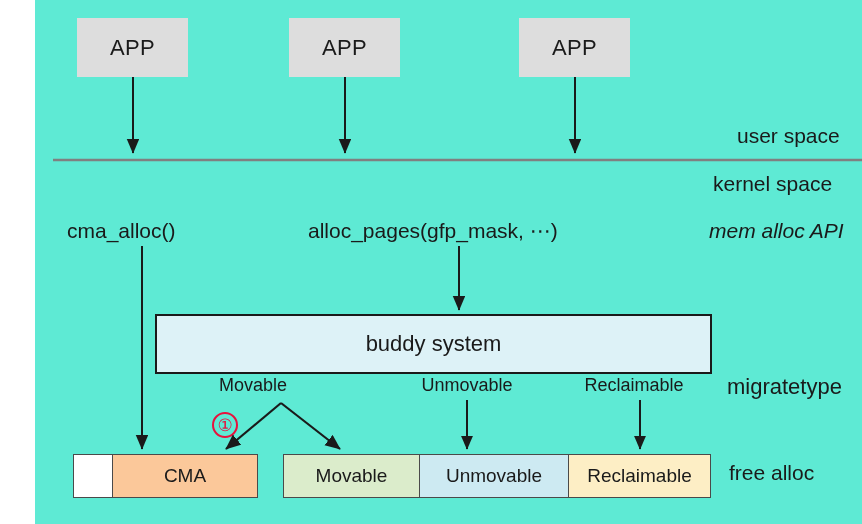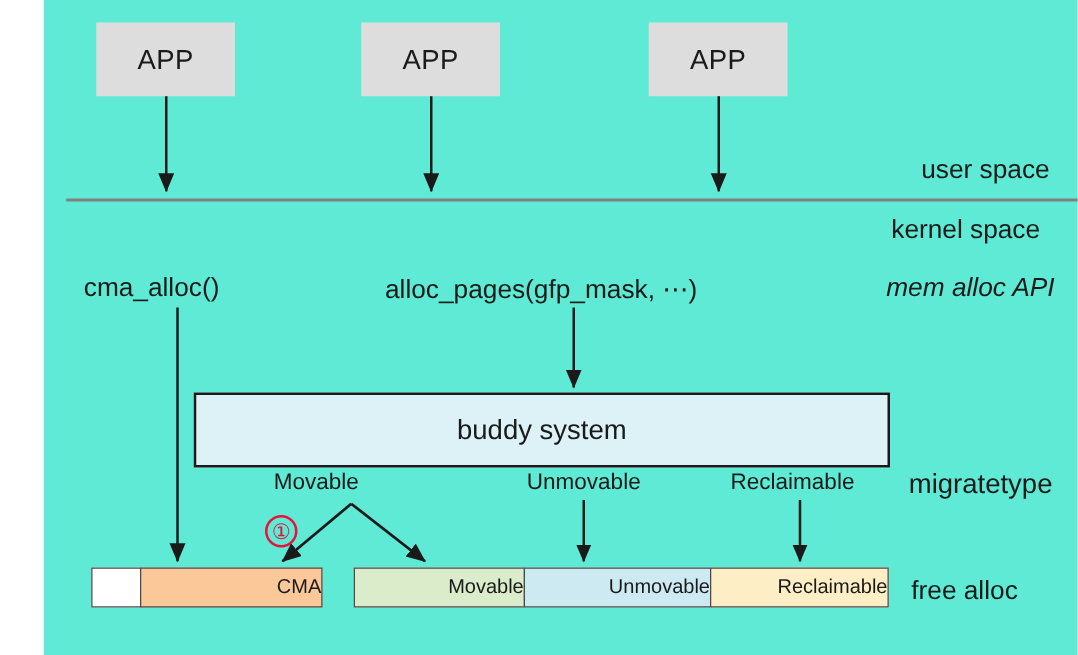--- a/index.html
+++ b/index.html
@@ -70,27 +70,27 @@
   .mig-label {
     position: absolute;
     font-size: 18px;
     color: #1a1a1a;
     white-space: nowrap;
     text-align: center;
   }
   .page-cell {
     position: absolute;
     top: 454px;
-    height: 32px;
+    height: 44px;
     box-sizing: border-box;
     border: 1.5px solid #4a4a4a;
     display: flex;
     align-items: center;
-    justify-content: flex-end;
-    font-size: 16px;
+    justify-content: center;
+    font-size: 19px;
     color: #1a1a1a;
     white-space: nowrap;
   }
   .circle-num {
     position: absolute;
     width: 26px;
     height: 26px;
     border: 2px solid #e8113c;
     border-radius: 50%;
     color: #e8113c;

